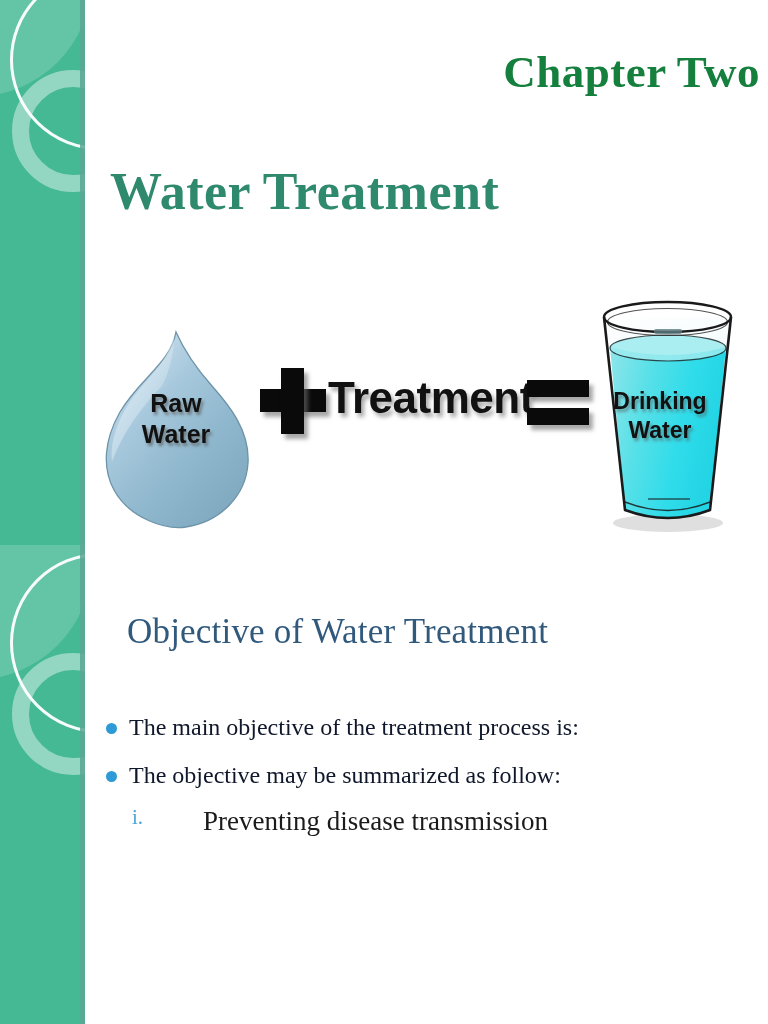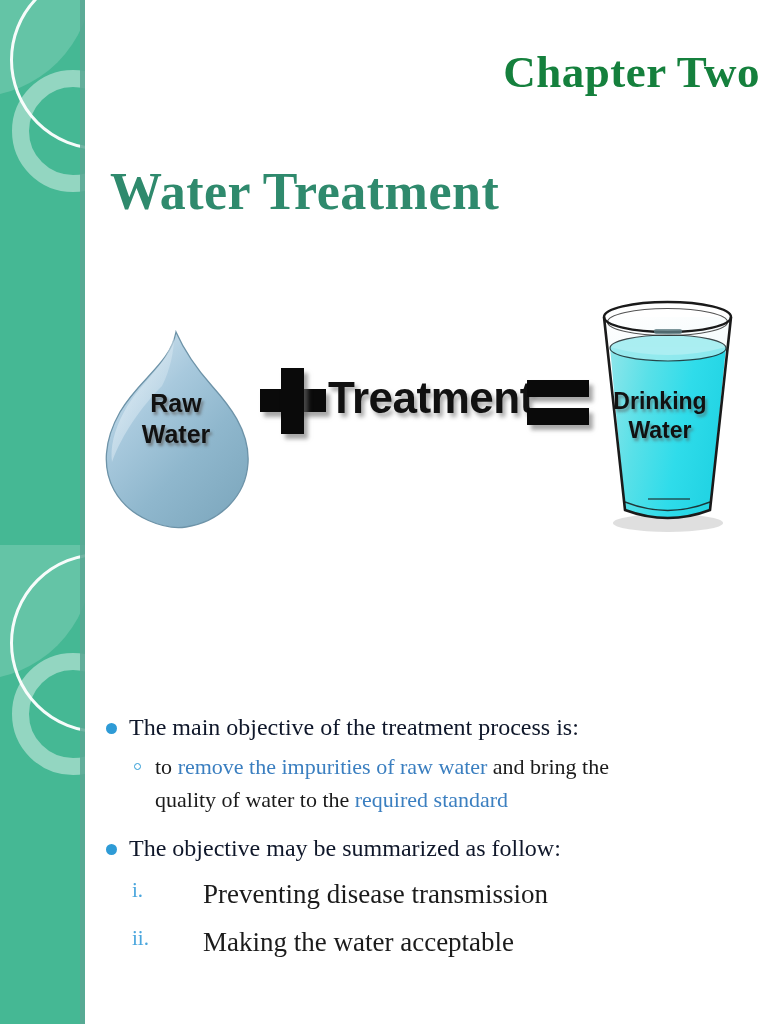--- a/index.html
+++ b/index.html
@@ -404,45 +404,35 @@
 
         <path d="M 58 204 L 100 204" stroke="#1a1a1a" stroke-width="1.6" opacity="0.7" fill="none"></path>
       </svg>
       <div class="glass-label">
         <span>Drinking</span><br>
         <span>Water</span>
       </div>
     </div>
   </div>
 
+  <div class="section-heading">Objective of Water Treatment</div>
 
   <div class="content">
 
     <div class="bullet-row">
       <span class="bullet-dot"></span>
       <span class="bullet-text">The main objective of the treatment process is:</span>
     </div>
 
-    <div class="sub-row">
-      <span class="sub-ring"></span>
-      <div class="sub-text">
-        <span>to </span><span class="hl">remove the impurities of raw water</span><span> and bring the</span>
-        <span class="lastline"><span>quality of water to the </span><span class="hl">required standard</span></span>
-      </div>
-    </div>
 
     <div class="bullet-row" style="margin-top:16px;">
       <span class="bullet-dot"></span>
       <span class="bullet-text">The objective may be summarized as follow:</span>
     </div>
 
     <div class="num-row">
       <span class="num-marker">i.</span>
       <span class="num-text">Preventing disease transmission</span>
     </div>
-    <div class="num-row">
-      <span class="num-marker">ii.</span>
-      <span class="num-text">Making the water acceptable</span>
-    </div>
 
   </div>
 
 </div>
 
 </body></html>

